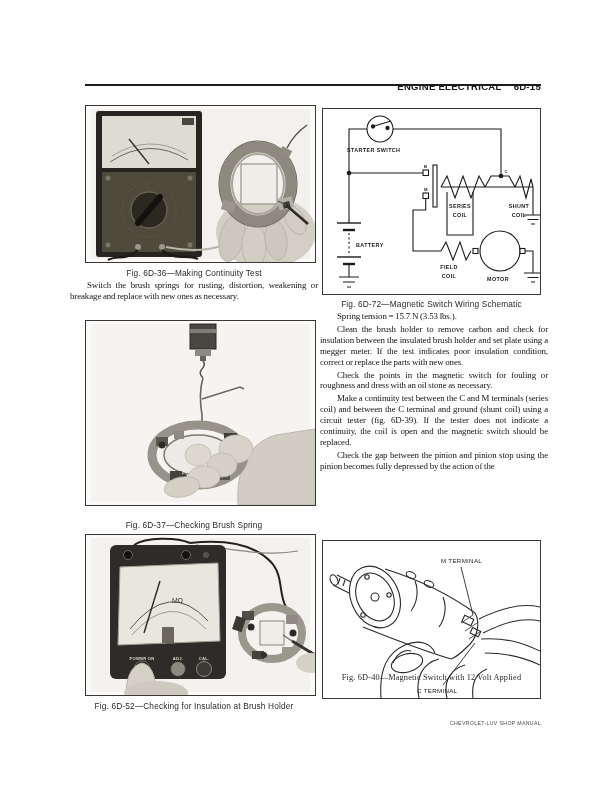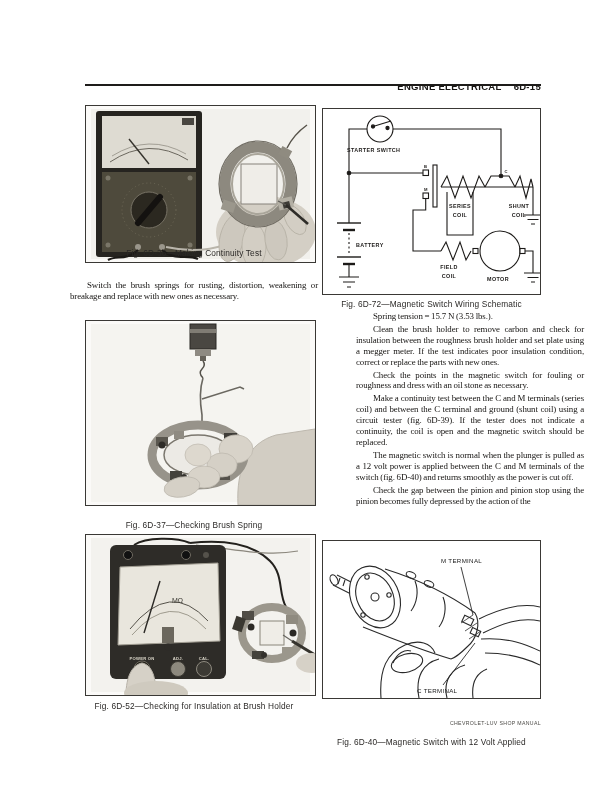--- a/index.html
+++ b/index.html
@@ -91,21 +91,21 @@
       <rect x="136" y="95" width="13" height="10" fill="#9b978c" transform="rotate(18 142 100)"></rect>
       <rect x="192" y="92" width="15" height="11" fill="#b3afa4" transform="rotate(-14 199 97)"></rect>
       <rect x="197" y="96" width="7" height="6" fill="#3d3b36" transform="rotate(-14 200 99)"></rect>
       <rect x="194" y="42" width="11" height="9" fill="#8f8b80" transform="rotate(28 199 46)"></rect>
       <path d="M201 42 C207 30 214 24 221 19" stroke="#57534a" stroke-width="1.5" fill="none"></path>
       <line x1="222" y1="118" x2="200" y2="99" stroke="#2e2c28" stroke-width="2.6"></line>
       <line x1="200" y1="99" x2="192" y2="95" stroke="#5c5a55" stroke-width="1.2"></line>
     </g>
   </svg>
 </div>
-<div class="abs fig-caption" style="left:70px;top:248px;width:248px;text-align:center;">Fig. 6D-36—Making Continuity Test</div>
+<div class="abs fig-caption" style="left:70px;top:268px;width:248px;text-align:center;">Fig. 6D-36—Making Continuity Test</div>
 
 <div class="abs bodycol" style="left:70px;top:280px;width:248px;">
   <p>Switch the brush springs for rusting, distortion, weakening or breakage and replace with new ones as necessary.</p>
 </div>
 
 <div class="abs figbox" style="left:85px;top:320px;width:231px;height:186px;">
   <svg width="229" height="184" viewBox="0 0 229 184">
     <rect x="0" y="0" width="229" height="184" fill="#fbfaf8"></rect>
     <rect x="5" y="3" width="219" height="178" fill="#f5f4f0"></rect>
     <g>
@@ -247,26 +247,25 @@
     <text x="196" y="99" text-anchor="middle" class="schlabel">SHUNT</text>
     <text x="196" y="108" text-anchor="middle" class="schlabel">COIL</text>
     <text x="33" y="138" class="schlabel">BATTERY</text>
     <text x="126" y="160" text-anchor="middle" class="schlabel">FIELD</text>
     <text x="126" y="169" text-anchor="middle" class="schlabel">COIL</text>
     <text x="175" y="172" text-anchor="middle" class="schlabel">MOTOR</text>
   </svg>
 </div>
 <div class="abs fig-caption" style="left:322px;top:299px;width:219px;">Fig. 6D-72—Magnetic Switch Wiring Schematic</div>
 
-<div class="abs bodycol" style="left:320px;top:311px;width:228px;margin-left:36px;">
+<div class="abs bodycol" style="left:320px;top:311px;width:228px;">
   <p>Spring tension = 15.7 N (3.53 lbs.).</p>
-  <p>Clean the brush holder to remove carbon and check for insulation between the roughness brush holder and set plate using a megger meter. If the test indicates poor insulation condition, correct or replace the parts with new ones.</p>
+  <p>Clean the brush holder to remove carbon and check for insulation between the insulated brush holder and set plate using a megger meter. If the test indicates poor insulation condition, correct or replace the parts with new ones.</p>
   <p>Check the points in the magnetic switch for fouling or roughness and dress with an oil stone as necessary.</p>
   <p>Make a continuity test between the C and M terminals (series coil) and between the C terminal and ground (shunt coil) using a circuit tester (fig. 6D-39). If the tester does not indicate a continuity, the coil is open and the magnetic switch should be replaced.</p>
-  <p>The magnetic switch is normal when the plunger is pulled as a 12 volt power is applied between the C and M terminals of the switch (fig. 6D-40) and returns smoothly as the power is cut off.</p>
   <p>Check the gap between the pinion and pinion stop using the pinion becomes fully depressed by the action of the</p>
 </div>
 
 <div class="abs figbox" style="left:322px;top:540px;width:219px;height:159px;">
   <svg width="217" height="157" viewBox="0 0 217 157">
     <rect x="0" y="0" width="217" height="157" fill="#fff"></rect>
     <g stroke="#2a2a2a" stroke-width="1.1" fill="none">
 
       <line x1="14" y1="34" x2="34" y2="44"></line>
       <line x1="10" y1="44" x2="30" y2="54"></line>
@@ -306,15 +305,15 @@
       <ellipse cx="84" cy="122" rx="16" ry="9" transform="rotate(-15 84 122)"></ellipse>
       <path d="M70 122 C74 112 82 108 88 110"></path>
 
       <path d="M138 26 L150 74" stroke-width="0.9"></path>
       <path d="M120 144 L152 102" stroke-width="0.9"></path>
     </g>
     <text x="118" y="22" class="drawlabel">M TERMINAL</text>
     <text x="94" y="152" class="drawlabel">C TERMINAL</text>
   </svg>
 </div>
-<div class="abs fig-caption" style="left:322px;top:737px;width:219px;">Fig. 6D-40—Magnetic Switch with 12 Volt Applied</div>
+<div class="abs fig-caption" style="left:322px;top:673px;width:219px;font-family:Liberation Serif, serif;">Fig. 6D-40—Magnetic Switch with 12 Volt Applied</div>
 
 <div class="abs page-footer">CHEVROLET-LUV SHOP MANUAL</div>
 
 </body></html>

